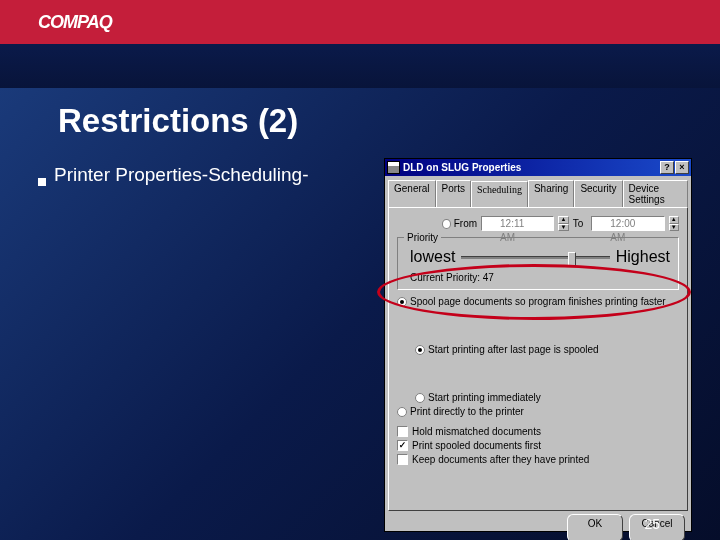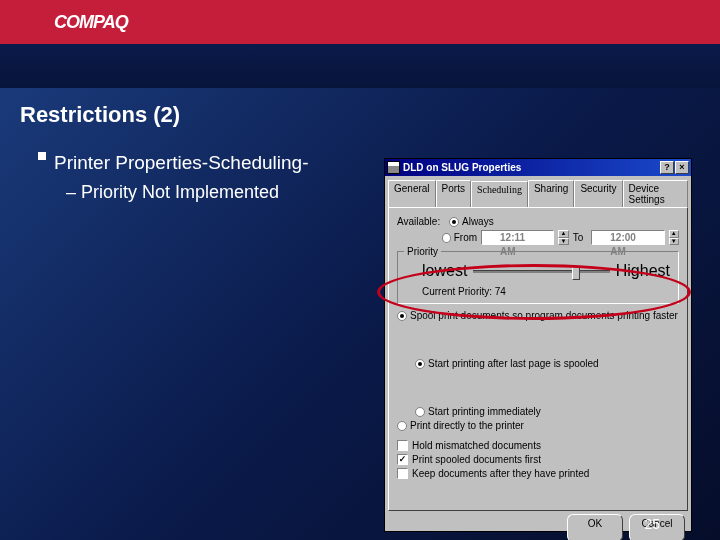--- a/index.html
+++ b/index.html
@@ -6,49 +6,49 @@
   body {
     width: 720px; height: 540px;
     background: #000;
     font-family: Arial, sans-serif;
     overflow: hidden;
   }
   .header-red {
     height: 44px;
     background: #c41e3a;
     display: flex; align-items: center;
-    padding-left: 54px;
+    padding-left: 38px;
   }
   .compaq-logo {
     color: #fff;
     font-weight: bold;
     font-style: italic;
     font-size: 18px;
     letter-spacing: -1px;
   }
   .header-blue {
     height: 44px;
     background: linear-gradient(180deg, #0a1a4a 0%, #08143a 100%);
   }
   .content {
     position: relative;
     height: 452px;
     background: linear-gradient(135deg, #1a3a7a 0%, #0a1a4a 50%, #050d2a 100%);
   }
   .slide-title {
     color: #fff;
-    font-size: 22px;
+    font-size: 33px;
     font-weight: bold;
-    padding: 14px 0 0 20px;
+    padding: 14px 0 0 58px;
   }
   .bullet1 {
     color: #fff;
     font-size: 19px;
     padding: 24px 0 0 38px;
-    display: flex; align-items: flex-start; gap: 8px;
+    display: flex; align-items: flex-end; gap: 8px;
   }
   .sq { width: 8px; height: 8px; background: #fff; display: inline-block; }
   .bullet2 {
     color: #fff;
     font-size: 18px;
     padding: 8px 0 0 66px;
   }
   .page-num {
     position: absolute;
     right: 60px; bottom: 8px;
@@ -120,28 +120,28 @@
   }
   .row { display: flex; align-items: center; font-size: 10px; margin-bottom: 3px; }
   .row.avail label { width: 52px; }
   .radio { width: 10px; height: 10px; border: 1px solid #808080; border-radius: 50%; background: #fff; margin-right: 3px; display: inline-flex; align-items:center; justify-content:center; }
   .radio.checked::after { content:""; width:4px; height:4px; background:#000; border-radius:50%; }
   .timebox {
     width: 79px; height: 15px; background: #fff;
     border-top: 1px solid #808080; border-left: 1px solid #808080;
     border-right: 1px solid #fff; border-bottom: 1px solid #fff;
     font-size: 10px; padding: 0 18px; line-height: 14px;
-    color: #808080; display:inline-block; margin: 0 4px; font-weight: bold;
+    color: #808080; display:inline-block; margin: 0 4px;
   }
   .spin { width:12px; height:15px; display:inline-flex; flex-direction:column; }
   .spin span { flex:1; background:#c0c0c0; border:1px solid #808080; border-top-color:#fff; border-left-color:#fff; font-size:6px; text-align:center; line-height:5px;}
   .group {
     border-top: 1px solid #808080; border-left: 1px solid #808080;
     border-right: 1px solid #fff; border-bottom: 1px solid #fff;
-    padding: 10px 8px 6px 24px;
+    padding: 10px 8px 6px 12px;
     margin-top: 6px;
     position: relative;
   }
   .group-label {
     position: absolute; top: -6px; left: 6px;
     background: #c0c0c0; padding: 0 3px; font-size: 10px;
   }
   .slider-row { display:flex; align-items:center; gap:6px; font-size:16px; }
   .slider-track { flex:1; height:3px; background:#808080; border-top:1px solid #404040; position:relative; }
   .slider-thumb { position:absolute; top:-5px; left:72%; width:8px; height:14px; background:#c0c0c0; border:1px solid #404040; border-top-color:#fff; border-left-color:#fff; }
@@ -173,44 +173,38 @@
   <span class="compaq-logo">COMPAQ</span>
 </div>
 <div class="header-blue"></div>
 
 <div class="content">
   <div class="slide-title">Restrictions (2)</div>
   <div class="bullet1">
     <span class="sq"></span>
     <span>Printer Properties-Scheduling-</span>
   </div>
-  <div class="bullet2">– Priority Not Implemented</div>
 
   <div class="dialog">
     <div class="titlebar">
       <span class="printer-icon"></span>
       <span>DLD on SLUG Properties</span>
       <span class="title-spacer"></span>
       <span class="winbtn">?</span>
       <span class="winbtn">×</span>
     </div>
     <div class="tabs">
       <div class="tab">General</div>
       <div class="tab">Ports</div>
       <div class="tab active">Scheduling</div>
       <div class="tab">Sharing</div>
       <div class="tab">Security</div>
       <div class="tab">Device Settings</div>
     </div>
     <div class="tabpanel">
-      <div class="row avail">
-        <label>Available:</label>
-        <span class="radio checked"></span>
-        <span>Always</span>
-      </div>
       <div class="row avail">
         <label></label>
         <span class="radio"></span>
         <span>From</span>
         <span class="timebox">12:11 AM</span>
         <span class="spin">
             <span>▲</span>
             <span>▼</span>
           </span>
         <span style="margin:0 4px">To</span>
@@ -223,29 +217,29 @@
 
       <div class="group">
         <span class="group-label">Priority</span>
         <div class="slider-row">
           <span>lowest</span>
           <div class="slider-track">
             <div class="slider-thumb"></div>
           </div>
           <span>Highest</span>
         </div>
-        <div class="small" style="margin-top:6px">Current Priority: 74</div>
+        <div class="small" style="margin-top:6px">Current Priority: 47</div>
       </div>
 
       <div class="oval"></div>
 
       <div class="sep"></div>
       <div class="row">
         <span class="radio checked"></span>
-        <span>Spool print documents so program documents printing faster</span>
+        <span>Spool page documents so program finishes printing faster</span>
       </div>
       <div class="row indent">
         <span class="radio checked"></span>
         <span>Start printing after last page is spooled</span>
       </div>
       <div class="row indent">
         <span class="radio"></span>
         <span>Start printing immediately</span>
       </div>
       <div class="row">

